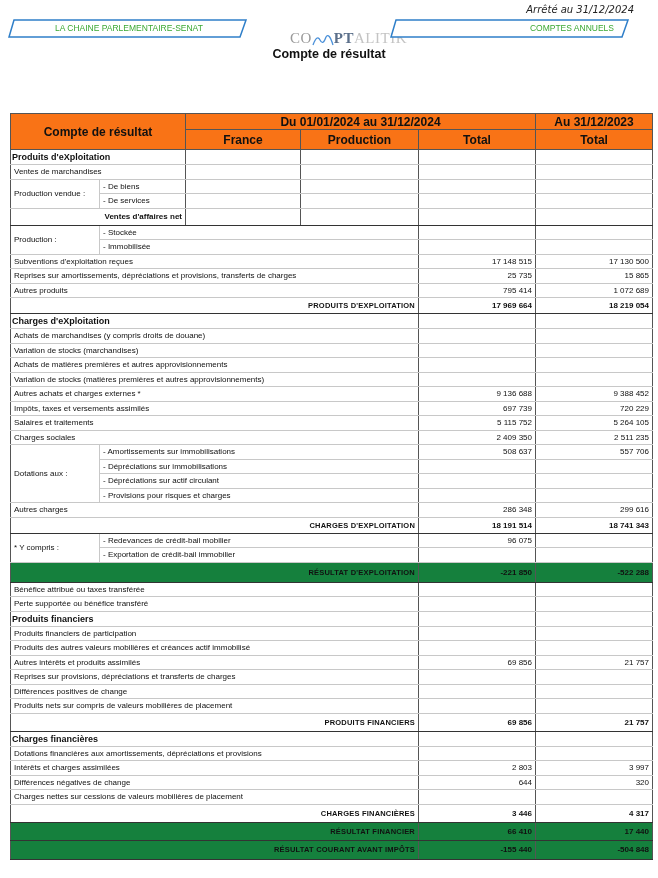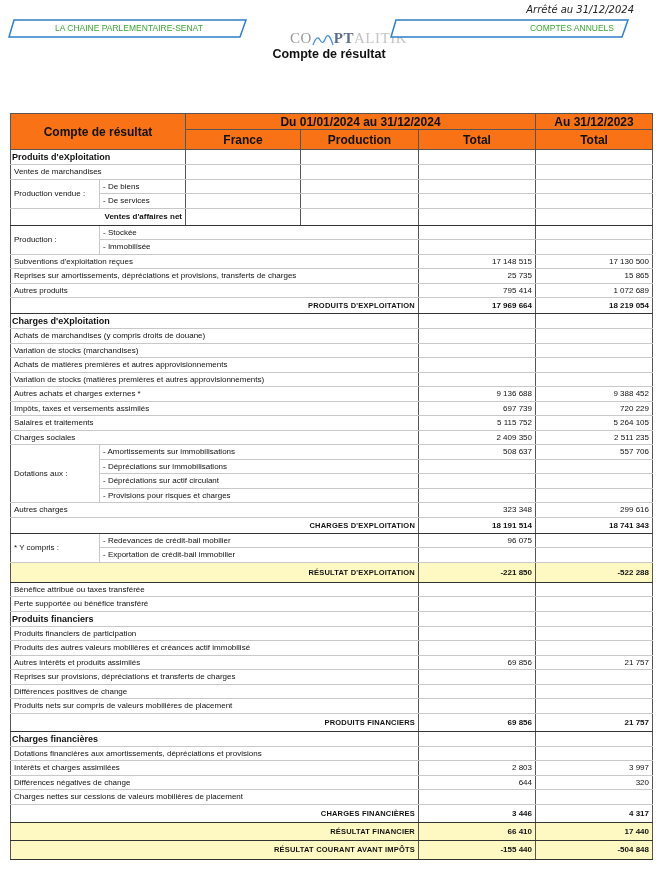--- a/index.html
+++ b/index.html
@@ -21,21 +21,21 @@
   table.cr th { background:#f97316; font-weight:bold; text-align:center; border:1px solid #555; height:18px; font-size:12px; }
   table.cr tr.hdr1 th { height:15px; }
   table.cr tr.hdr2 th { height:19px; }
   td.num { text-align:right; }
   tr.section td { font-weight:bold; font-size:9px; height:14px; }
   tr.section td.lbl { padding-left:1px; }
   td.ind { padding-left:10px; }
   td.sub { padding-left:4px; }
   tr.total td { border-top:1.5px solid #333; border-bottom:1.5px solid #333; font-weight:bold; height:15px; }
   tr.total td.lbl { text-align:right; font-size:7.5px; letter-spacing:0.2px; }
-  tr.grey td { background:#fef9c3;padding-left:32px; }
+  tr.grey td { background:#15803d;padding-left:32px; }
   tr.topline td { border-top:1.5px solid #333; }
   tr.bottomline td { border-bottom:1.5px solid #333; }
   td.nosep { border-right:1px solid #c8c8c8 !important; }
   td.nosepl { border-left:1px solid #c8c8c8 !important; }
   td.cadr { text-align:right; font-weight:bold; }
 </style>
 </head>
 <body>
 
 <div class="arrete">Arrêté au 31/12/2024</div>
@@ -213,21 +213,21 @@
     <td></td>
         <td></td>
   </tr>
   <tr>
     <td colspan="3" class="sub nosepl">- Provisions pour risques et charges</td>
     <td></td>
         <td></td>
   </tr>
   <tr>
     <td colspan="4" class="ind">Autres charges</td>
-    <td class="num">323 348</td>
+    <td class="num">286 348</td>
     <td class="num">299 616</td>
   </tr>
   <tr class="total">
     <td colspan="4" class="lbl">CHARGES D'EXPLOITATION</td>
     <td class="num">18 191 514</td>
     <td class="num">18 741 343</td>
   </tr>
   <tr>
     <td rowspan="2" class="ind nosep">* Y compris :</td>
     <td colspan="3" class="sub nosepl">- Redevances de crédit-bail mobilier</td>

